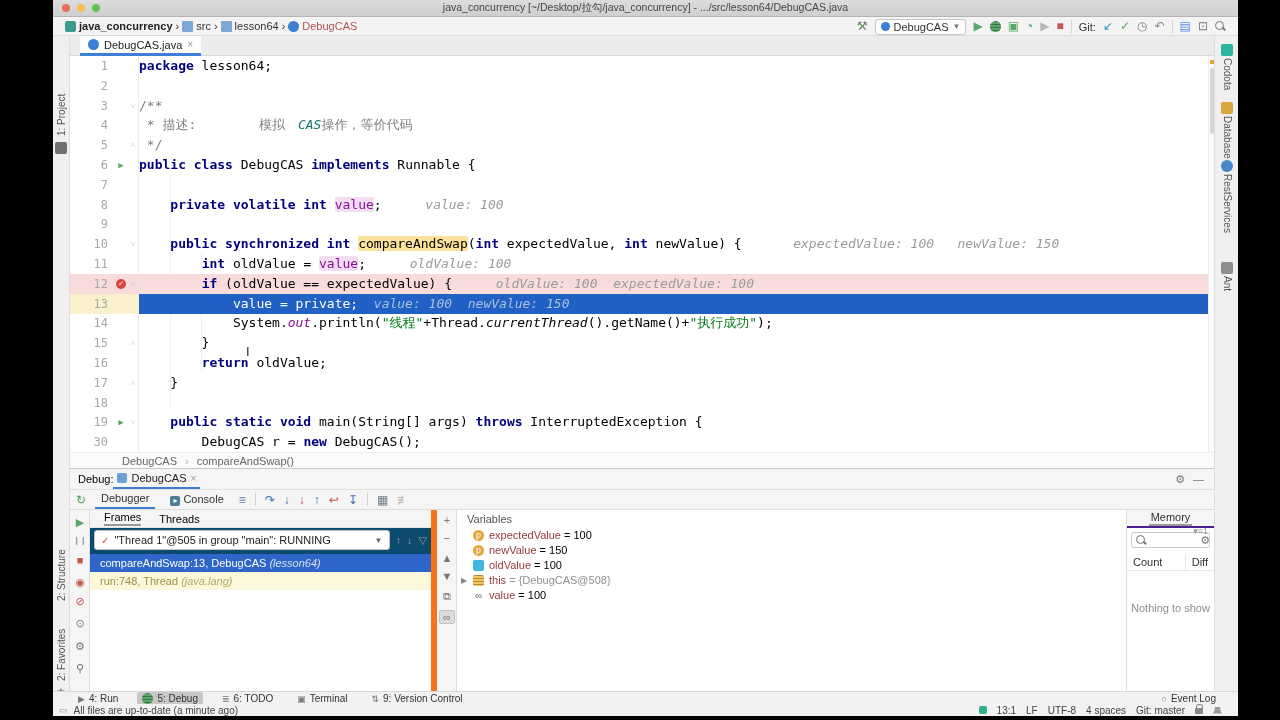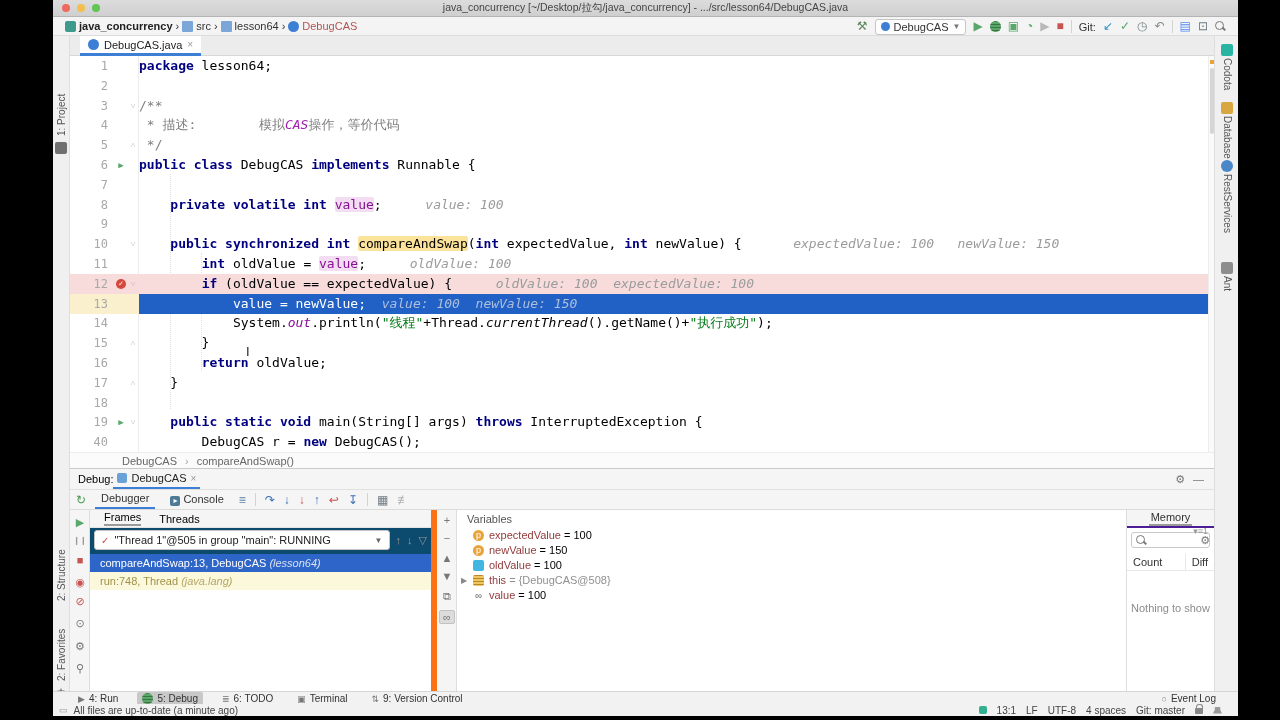--- a/index.html
+++ b/index.html
@@ -64,21 +64,21 @@
   .cl .gicon { position:absolute; left:44px; width:14px; text-align:center; }
   .cl .fold { position:absolute; left:58px; width:10px; color:#b5b5b5; font-size:9px; text-align:center; }
   .cl .code { position:absolute; left:69px; right:0; top:0; bottom:0; white-space:pre; color:#000; }
   .cl.bp { background:#f8dcdc; }
   .cl.exec { background:#faf0cd; }
   .cl.exec .code { background:#2160c4; color:#fff; }
   .run-arrow { color:#59a869; font-size:9px; }
   .bp-dot { display:inline-block; width:10px; height:10px; border-radius:50%; background:#d4483e;
     color:#fff; font-size:8px; line-height:10px; text-align:center; vertical-align:middle; }
   .k { color:#000080; font-weight:bold; }
-  .c { color:#808080; } .ci2 { color:#a21caf; font-style:italic; }
+  .c { color:#808080; } .ci2 { color:#0f766e; font-style:italic;padding-left:13px; }
   .fh { color:#871094; background:#f3ddf3; border-radius:2px; }
   .mh { background:#fbe39b; border-radius:2px; }
   .s { color:#067d17; }
   .it { font-style:italic; }
   .fi { color:#871094; font-style:italic; }
   .h { color:#9b9b9b; font-style:italic;margin-left:28px; }
   .w { color:#fff; }
   .hw { color:#aebfdf; font-style:italic; }
   .scrollstrip { position:absolute; right:24px; top:56px; width:6px; height:412px; background:#fafafa; border-left:1px solid #ededed; }
   .scrollstrip .mark { position:absolute; left:1px; top:4px; width:4px; height:4px; background:#e8a33d; }
@@ -309,21 +309,21 @@
           <span class="code"><span class="p">        </span><span class="k">int</span><span class="p"> oldValue = </span><span class="fh">value</span><span class="p">;</span><span class="h">  oldValue: 100</span></span>
         </div>
         <div class="cl bp" style="top: 217.8px;">
           <span class="ln">12</span>
           <span class="gicon"><span class="bp-dot">✓</span></span>
           <span class="fold">˅</span>
           <span class="code"><span class="p">        </span><span class="k">if</span><span class="p"> (oldValue == expectedValue) {</span><span class="h">  oldValue: 100  expectedValue: 100</span></span>
         </div>
         <div class="cl exec" style="top: 237.6px;">
           <span class="ln">13</span>
-          <span class="code"><span class="w">            value = newValue;</span><span class="hw">  value: 100  newValue: 150</span></span>
+          <span class="code"><span class="w">            value = private;</span><span class="hw">  value: 100  newValue: 150</span></span>
         </div>
         <div class="cl" style="top: 257.4px;">
           <span class="ln">14</span>
           <span class="code"><span class="p">            System.</span><span class="fi">out</span><span class="p">.println(</span><span class="s">"线程"</span><span class="p">+Thread.</span><span class="it">currentThread</span><span class="p">().getName()+</span><span class="s">"执行成功"</span><span class="p">);</span></span>
         </div>
         <div class="cl" style="top: 277.2px;">
           <span class="ln">15</span>
           <span class="fold">˄</span>
           <span class="code"><span class="p">        }</span></span>
         </div>
@@ -340,21 +340,21 @@
           <span class="ln">18</span>
           <span class="code"></span>
         </div>
         <div class="cl" style="top: 356.4px;">
           <span class="ln">19</span>
           <span class="gicon run-arrow">▶</span>
           <span class="fold">˅</span>
           <span class="code"><span class="p">    </span><span class="k">public static void</span><span class="p"> main(String[] args) </span><span class="k">throws</span><span class="p"> InterruptedException {</span></span>
         </div>
         <div class="cl" style="top: 376.2px;">
-          <span class="ln">40</span>
+          <span class="ln">30</span>
           <span class="code"><span class="p">        DebugCAS r = </span><span class="k">new</span><span class="p"> DebugCAS();</span></span>
         </div>
       </div>
     <span class="ibeam" style="left:176px; top:288px;">I</span>
   </div>
   <div class="scrollstrip">
     <div class="mark"></div>
     <div class="thumb"></div>
   </div>
 

